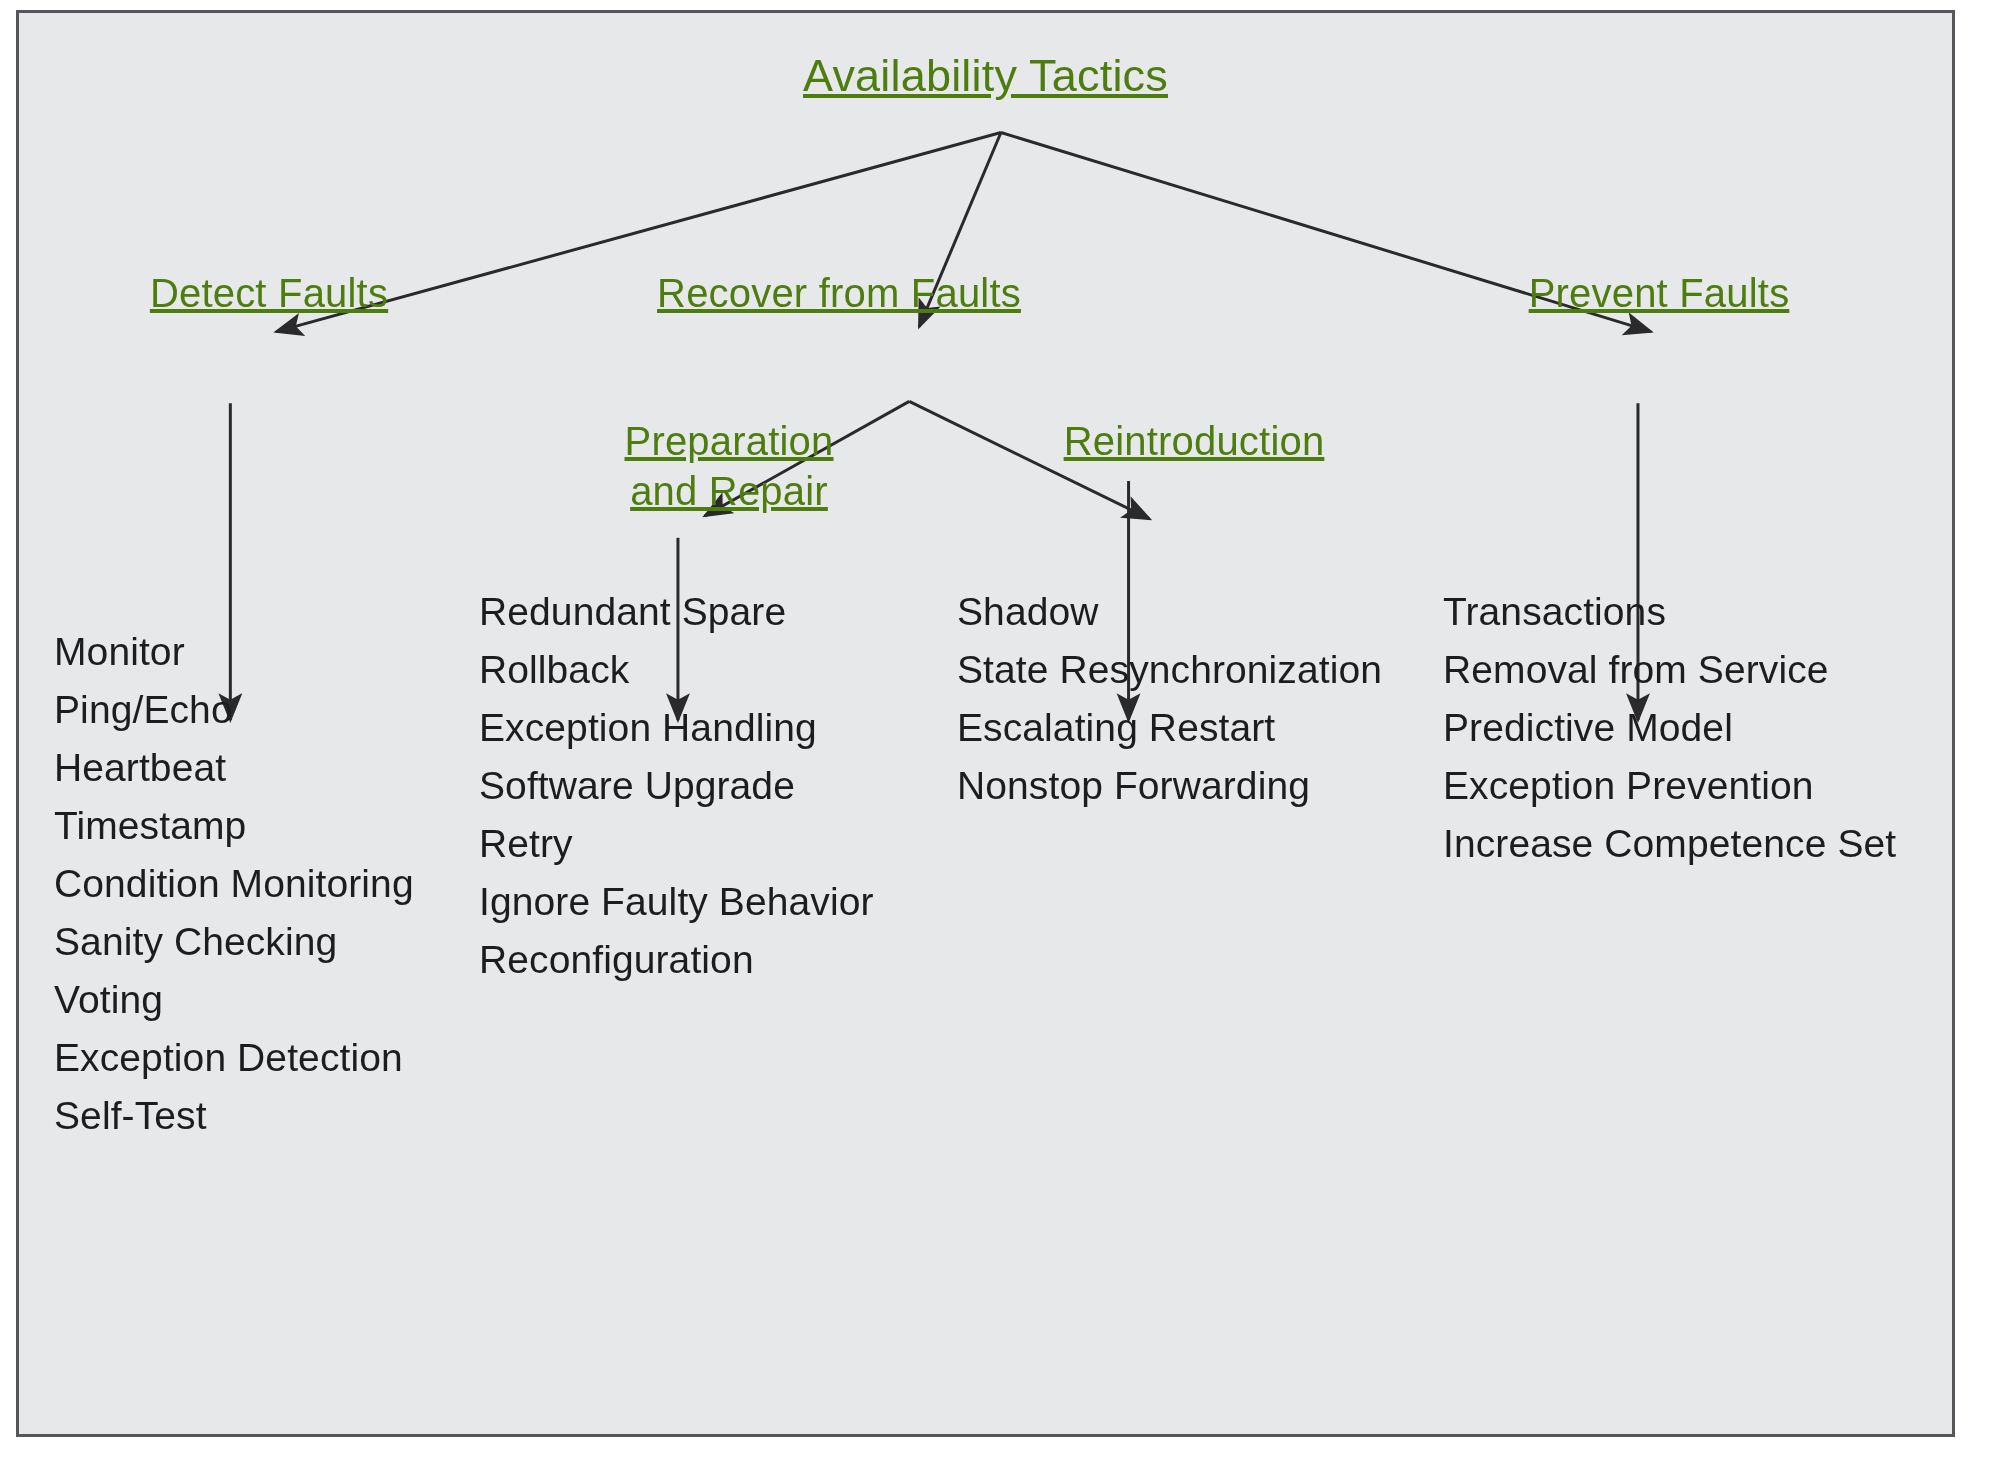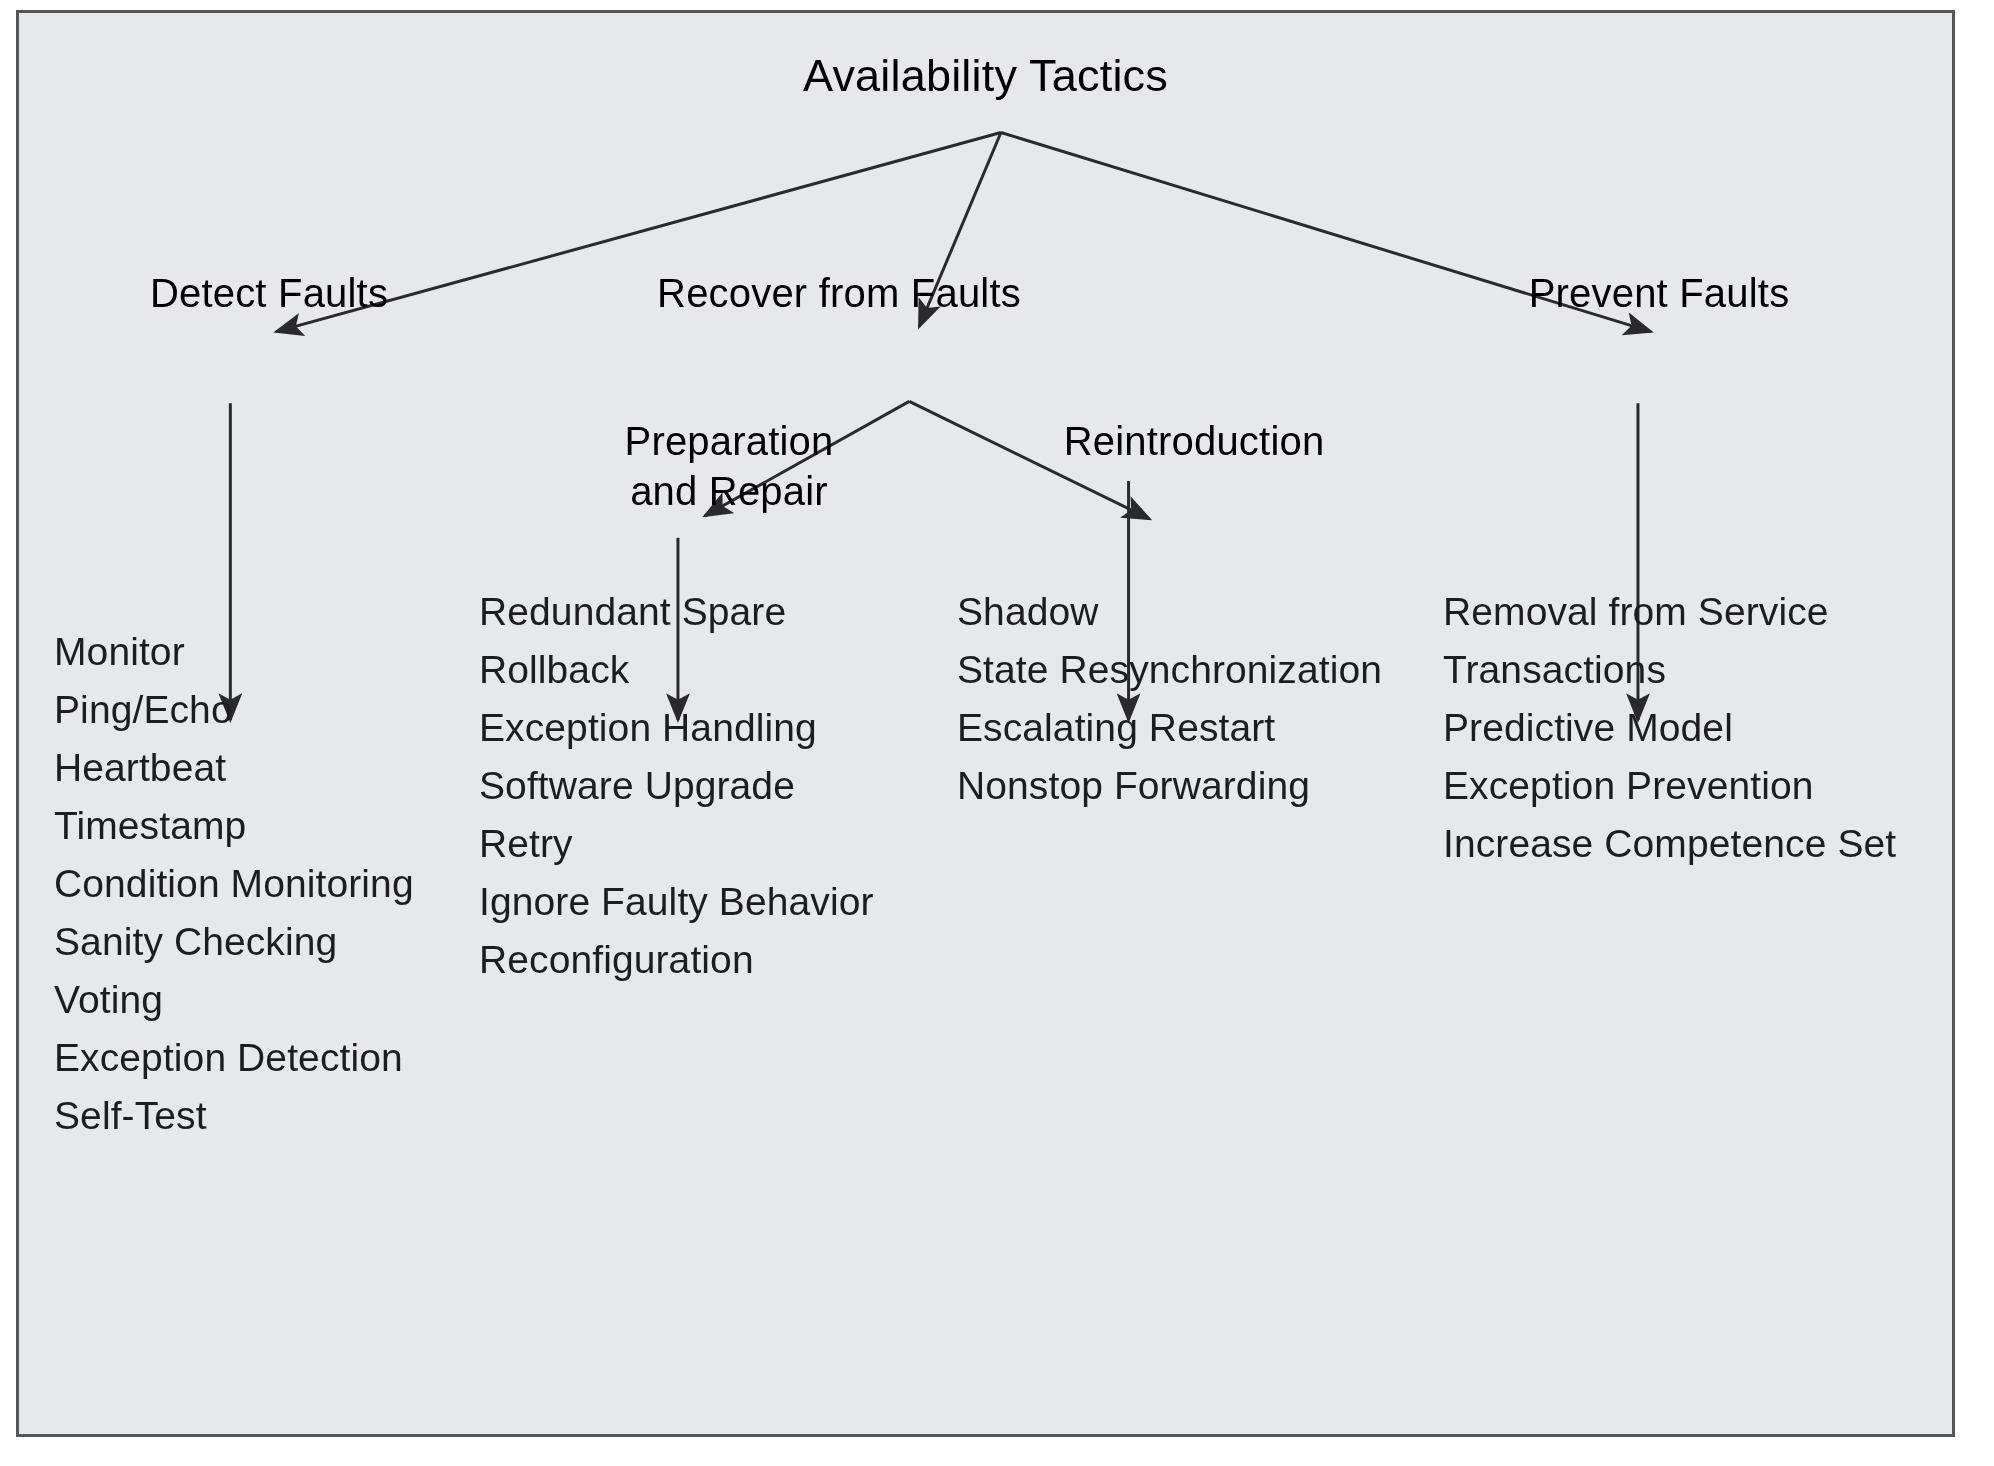--- a/index.html
+++ b/index.html
@@ -26,25 +26,26 @@
   #edges {
     position: absolute;
     left: 0;
     top: 0;
     width: 100%;
     height: 100%;
     pointer-events: none;
   }
   .node-label {
     position: absolute;
-    color: #000000;
+    color: #4d7c0f;
     font-size: 40px;
     line-height: 50px;
     white-space: nowrap;
     letter-spacing: 0.2px;
+    text-decoration: underline;
   }
   #title-node {
     font-size: 45px;
     left: 0;
     top: 38px;
     width: 100%;
     text-align: center;
   }
   .level2 {
     top: 255px;
@@ -134,20 +135,20 @@
       <div class="leaf-item">Ignore Faulty Behavior</div>
       <div class="leaf-item">Reconfiguration</div>
     </div>
   <div class="leaf-col" id="col-reintroduction">
       <div class="leaf-item">Shadow</div>
       <div class="leaf-item">State Resynchronization</div>
       <div class="leaf-item">Escalating Restart</div>
       <div class="leaf-item">Nonstop Forwarding</div>
     </div>
   <div class="leaf-col" id="col-prevent">
+      <div class="leaf-item">Transactions</div>
       <div class="leaf-item">Removal from Service</div>
-      <div class="leaf-item">Transactions</div>
       <div class="leaf-item">Predictive Model</div>
       <div class="leaf-item">Exception Prevention</div>
       <div class="leaf-item">Increase Competence Set</div>
     </div>
 
 </div>
 
 </body></html>

